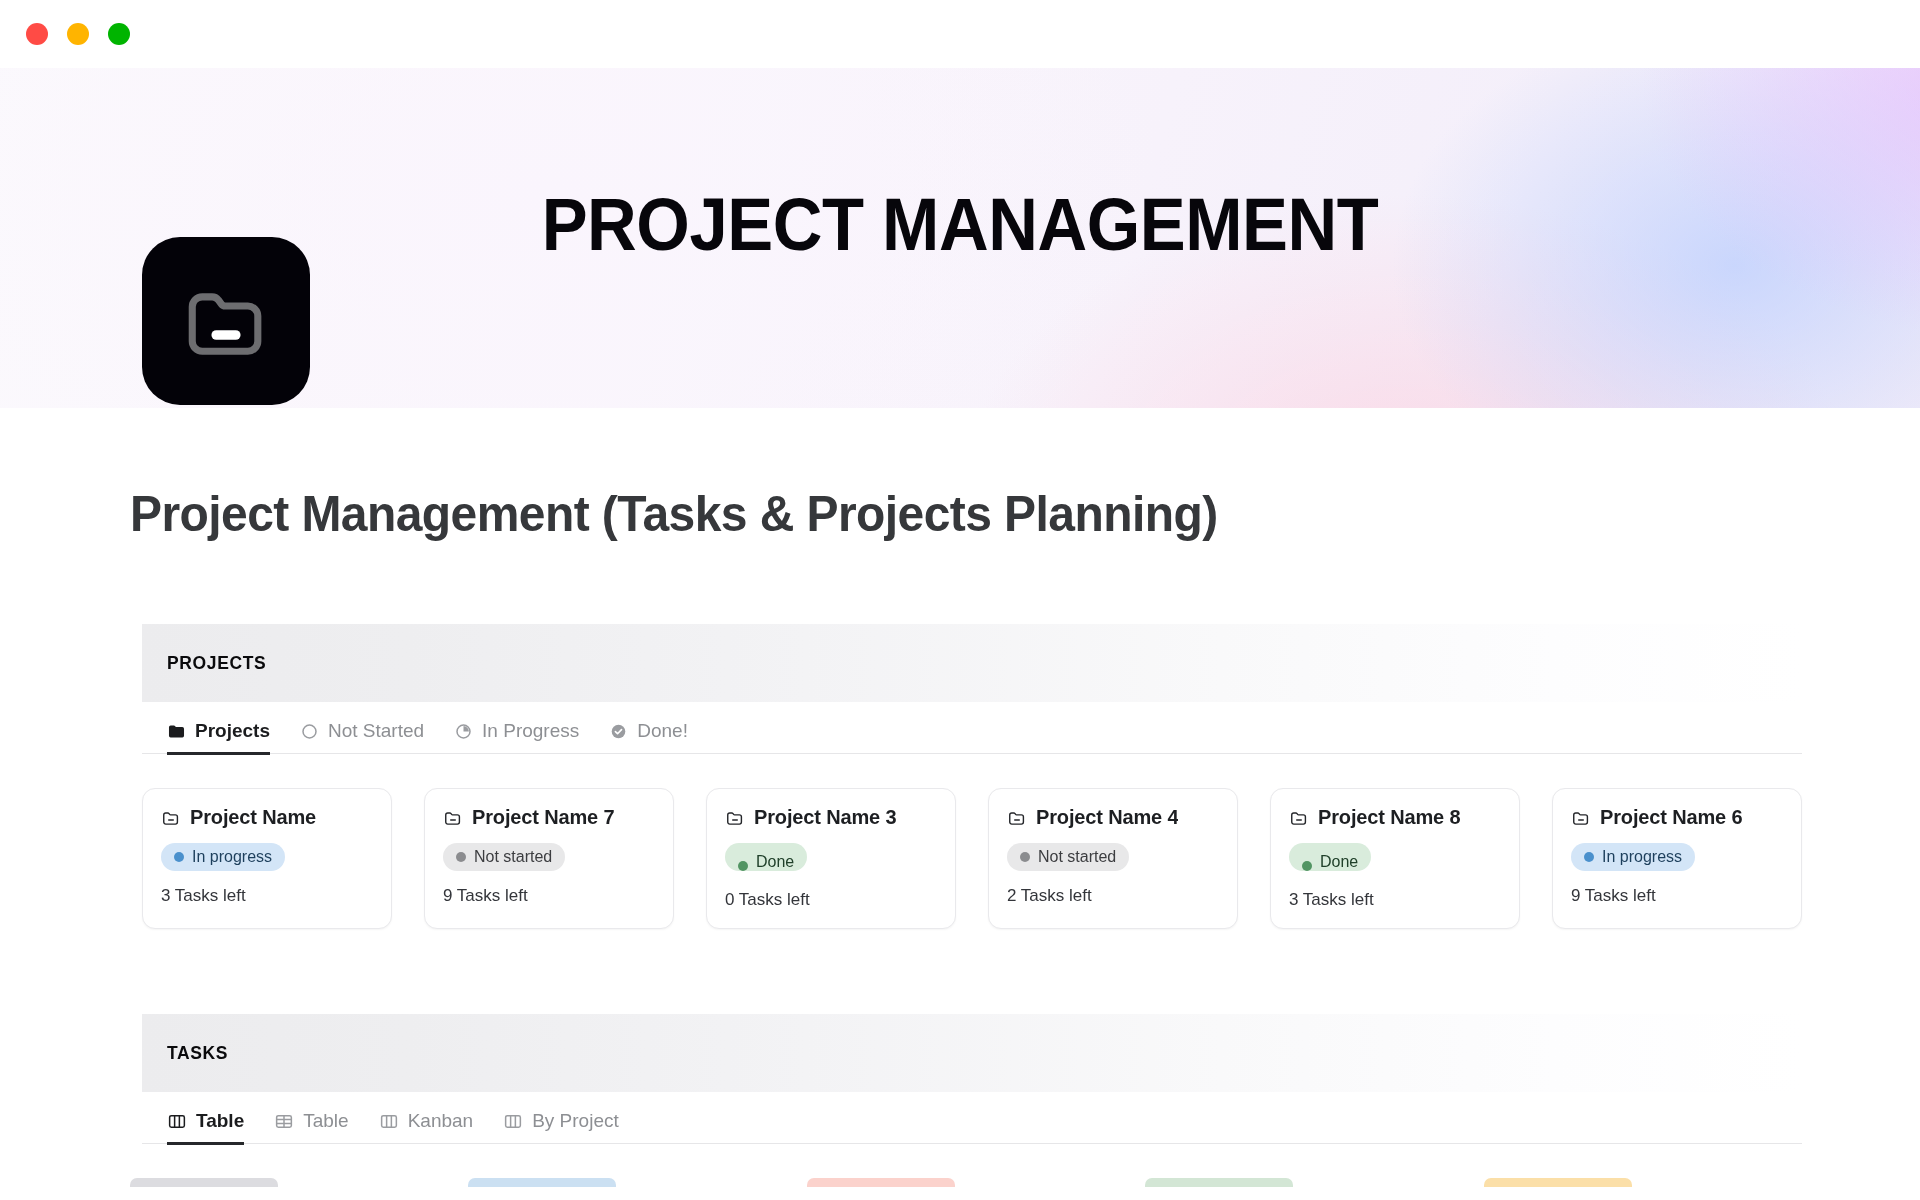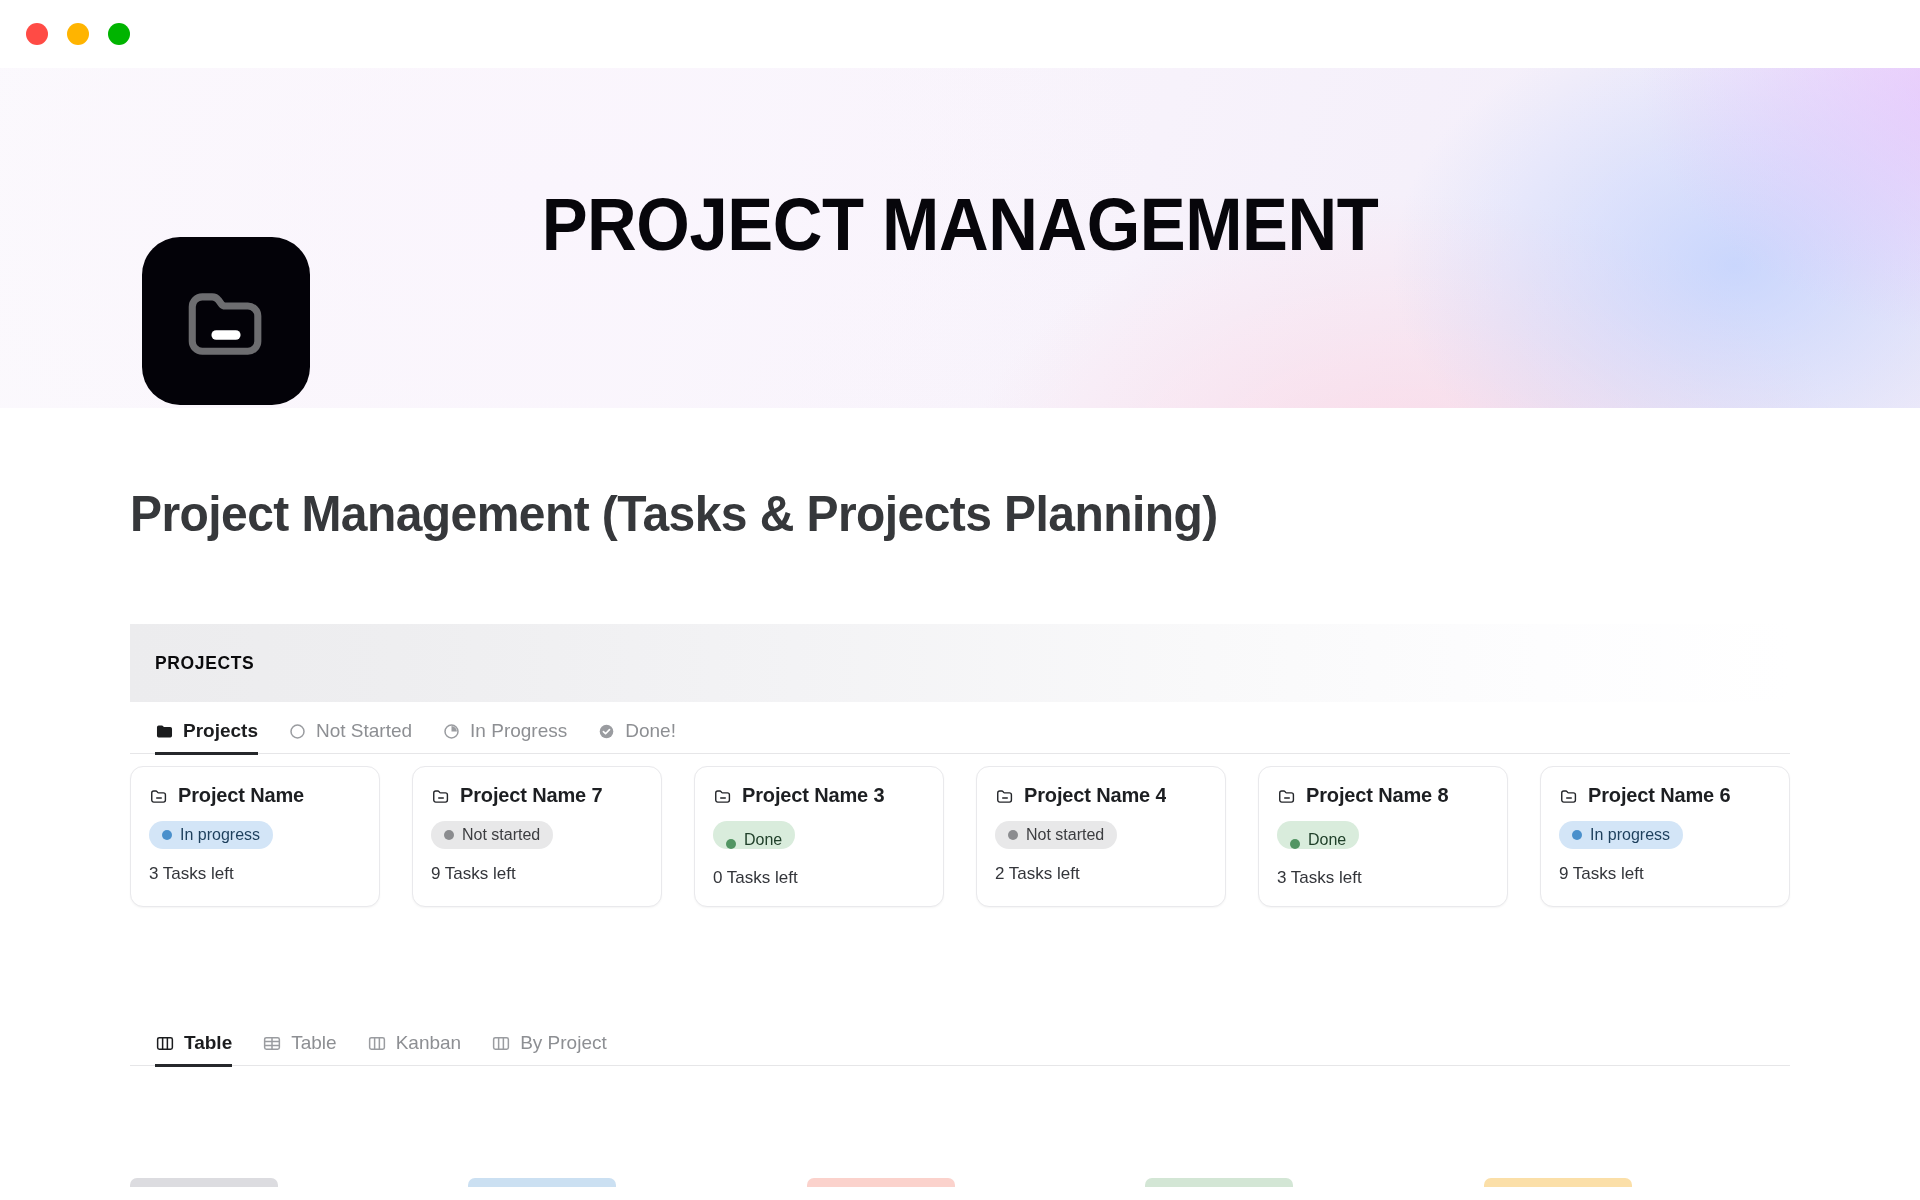--- a/index.html
+++ b/index.html
@@ -67,21 +67,21 @@
   .page-title {
     position:absolute; top:485px; left:130px;
     font-size:50px; font-weight:bold;
     color:#36383b;
     letter-spacing:-0.6px;
     transform:scaleX(0.96); transform-origin:left center;
     white-space:nowrap;
   }
 
   
-  .section { position:absolute; left:130px; width:1660px; }
+  .section { position:absolute; left:142px; width:1660px; }
   .band {
     height:78px;
     background:linear-gradient(90deg, #ececee 0%, #eeeef0 16%, #f3f3f5 40%, #f9f9fa 65%, #fdfdfe 85%, #ffffff 100%);
     display:flex; align-items:center;
     padding-left:25px;
   }
   .band-label {
     font-size:19px; font-weight:bold;
     letter-spacing:0.7px; color:#0a0a0c;
     transform:scaleX(0.92); transform-origin:left center;
@@ -106,21 +106,21 @@
   .tab .tab-ico { display:flex; align-items:center; }
   .tab svg { display:block; }
   .tab.active { color:#1b1c1e; font-weight:bold; }
   .tab.active::after {
     content:""; position:absolute;
     left:0; right:0; bottom:-1.5px; height:2.5px;
     background:#26282b;
   }
 
   
-  .cards { display:flex; gap:32px; margin-top:12px; }
+  .cards { display:flex; gap:32px; margin-top:34px; }
   .card {
     flex:1 1 0; min-width:0;
     background:#ffffff;
     border:1.5px solid #e9e9ec;
     border-radius:13px;
     padding:17px 18px 18px 18px;
     box-shadow:0 1px 2px rgba(16,18,22,0.045);
   }
   .card-head { display:flex; align-items:center; gap:9px; }
   .card-head svg { flex:0 0 auto; display:block; }
@@ -311,20 +311,23 @@
      <div class="pill inprogress">
        <span class="dot"></span>
        <span>In progress</span>
      </div>
      <div class="card-meta">9 Tasks left</div></div>
     </div>
 </div>
 
 <div class="section" id="tasks-section" style="top:1014px;">
 
+  <div class="band">
+    <span class="band-label">TASKS</span>
+  </div>
 
   <div class="tabs" id="tasks-tabs">
       <div class="tab active">
         <span class="tab-ico">
           <svg width="20" height="19" viewBox="0 0 24 24">
             <rect x="2.7" y="4.6" width="18.6" height="14.8" rx="2.2" fill="none" stroke="#1b1c1e" stroke-width="1.9"></rect>
             <path d="M9 4.8v14.4M15 4.8v14.4" stroke="#1b1c1e" stroke-width="1.9"></path>
           </svg>
         </span>
         <span>Table</span>

